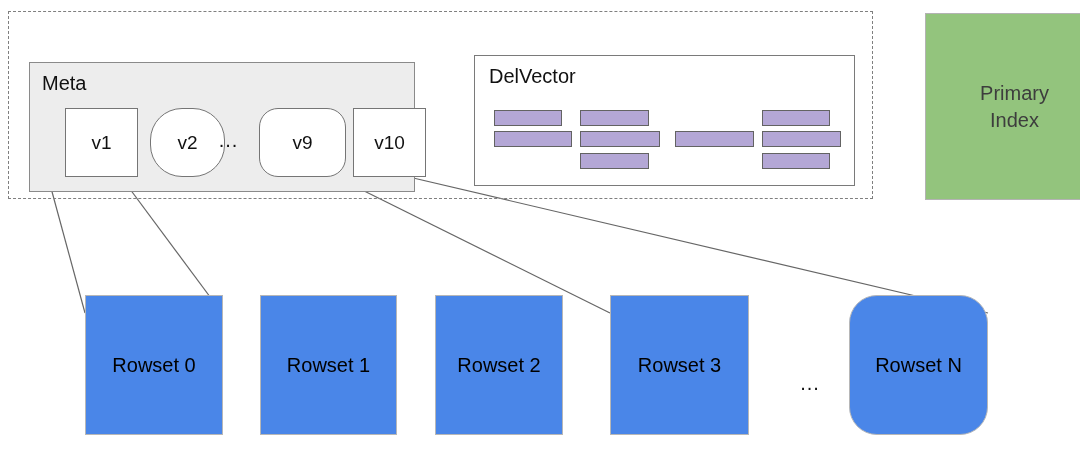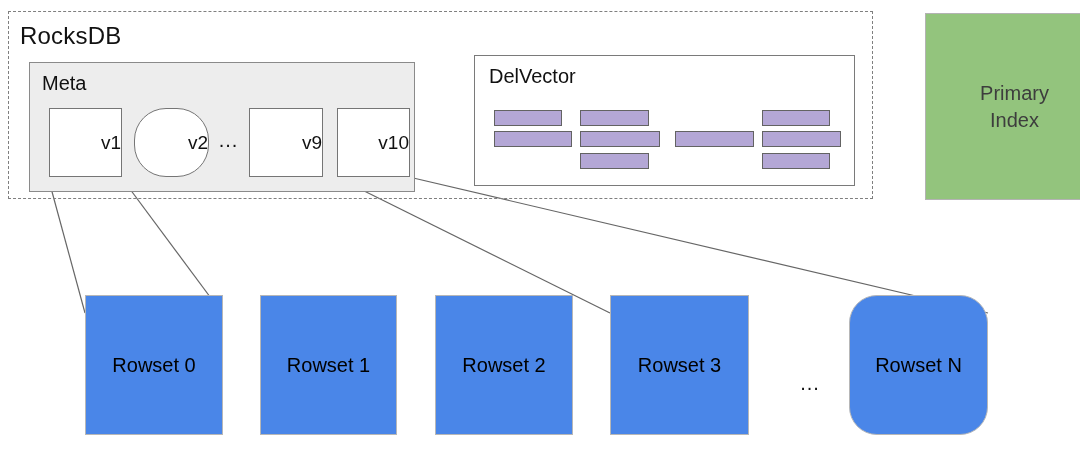--- a/index.html
+++ b/index.html
@@ -25,25 +25,25 @@
   .rocksdb-label{
     position:absolute;left:11px;top:10px;font-size:24px;color:#111;letter-spacing:0.2px;
   }
   .meta{
     position:absolute;left:20px;top:50px;width:386px;height:130px;
     background:var(--meta-fill);border:1px solid #8a8a8a;
   }
   .meta-label{position:absolute;left:12px;top:9px;font-size:20px;color:#111;}
   .vbox{
     position:absolute;top:45px;height:69px;background:#ffffff;border:1px solid #757575;
-    display:flex;align-items:center;justify-content:flex-end;font-size:19px;color:#111;
+    display:flex;align-items:center;justify-content:center;font-size:19px;color:#111;margin-left:16px;
   }
   .v1{left:19px;width:73px;}
   .v2{left:104px;width:75px;border-radius:32px;}
-  .v9{left:219px;width:74px;}
+  .v9{left:213px;width:87px;border-radius:19px;}
   .v10{left:307px;width:73px;}
   .v-ellipsis{
     position:absolute;left:178px;top:66px;width:41px;text-align:center;
     font-size:20px;color:#111;letter-spacing:1px;
   }
 
   .delvector{
     position:absolute;left:465px;top:43px;width:381px;height:131px;
     background:#ffffff;border:1px solid #7a7a7a;padding-left:12px;
   }
@@ -70,42 +70,41 @@
     font-size:20px;color:#3d3d3d;text-align:center;white-space:pre-line;line-height:1.35;
   }
 
   .rowset{
     position:absolute;top:295px;height:140px;background:var(--rowset-fill);
     border:1.5px solid #b7b7b7;display:flex;align-items:center;justify-content:center;
     font-size:20px;color:#000;z-index:1;
   }
   .r0{left:85px;width:138px;}
   .r1{left:260px;width:137px;}
-  .r2{left:435px;width:138px;}
+  .r2{left:435px;width:128px;}
   .r3{left:610px;width:139px;}
   .rn{left:849px;width:139px;border-radius:28px;}
   .rowset-ellipsis{
     position:absolute;left:780px;top:372px;width:60px;text-align:center;
     font-size:20px;color:#111;letter-spacing:1px;z-index:1;
   }
 </style>
 </head>
 <body>
 
 <div class="canvas">
 
   <svg class="connectors" viewBox="0 0 1080 467">
     <line x1="48" y1="177" x2="85" y2="313"></line>
     <line x1="121" y1="177" x2="222" y2="313"></line>
     <line x1="336" y1="177" x2="610" y2="313"></line>
     <line x1="409" y1="177" x2="988" y2="313"></line>
   </svg>
 
   <div class="rocksdb">
-    <div class="rocksdb-label">RocksDB</div>
 
     <div class="meta">
       <div class="meta-label">Meta</div>
       <div class="vbox v1">
           <span>v1</span>
         </div>
       <div class="vbox v2">
           <span>v2</span>
         </div>
       <div class="v-ellipsis">...</div>

